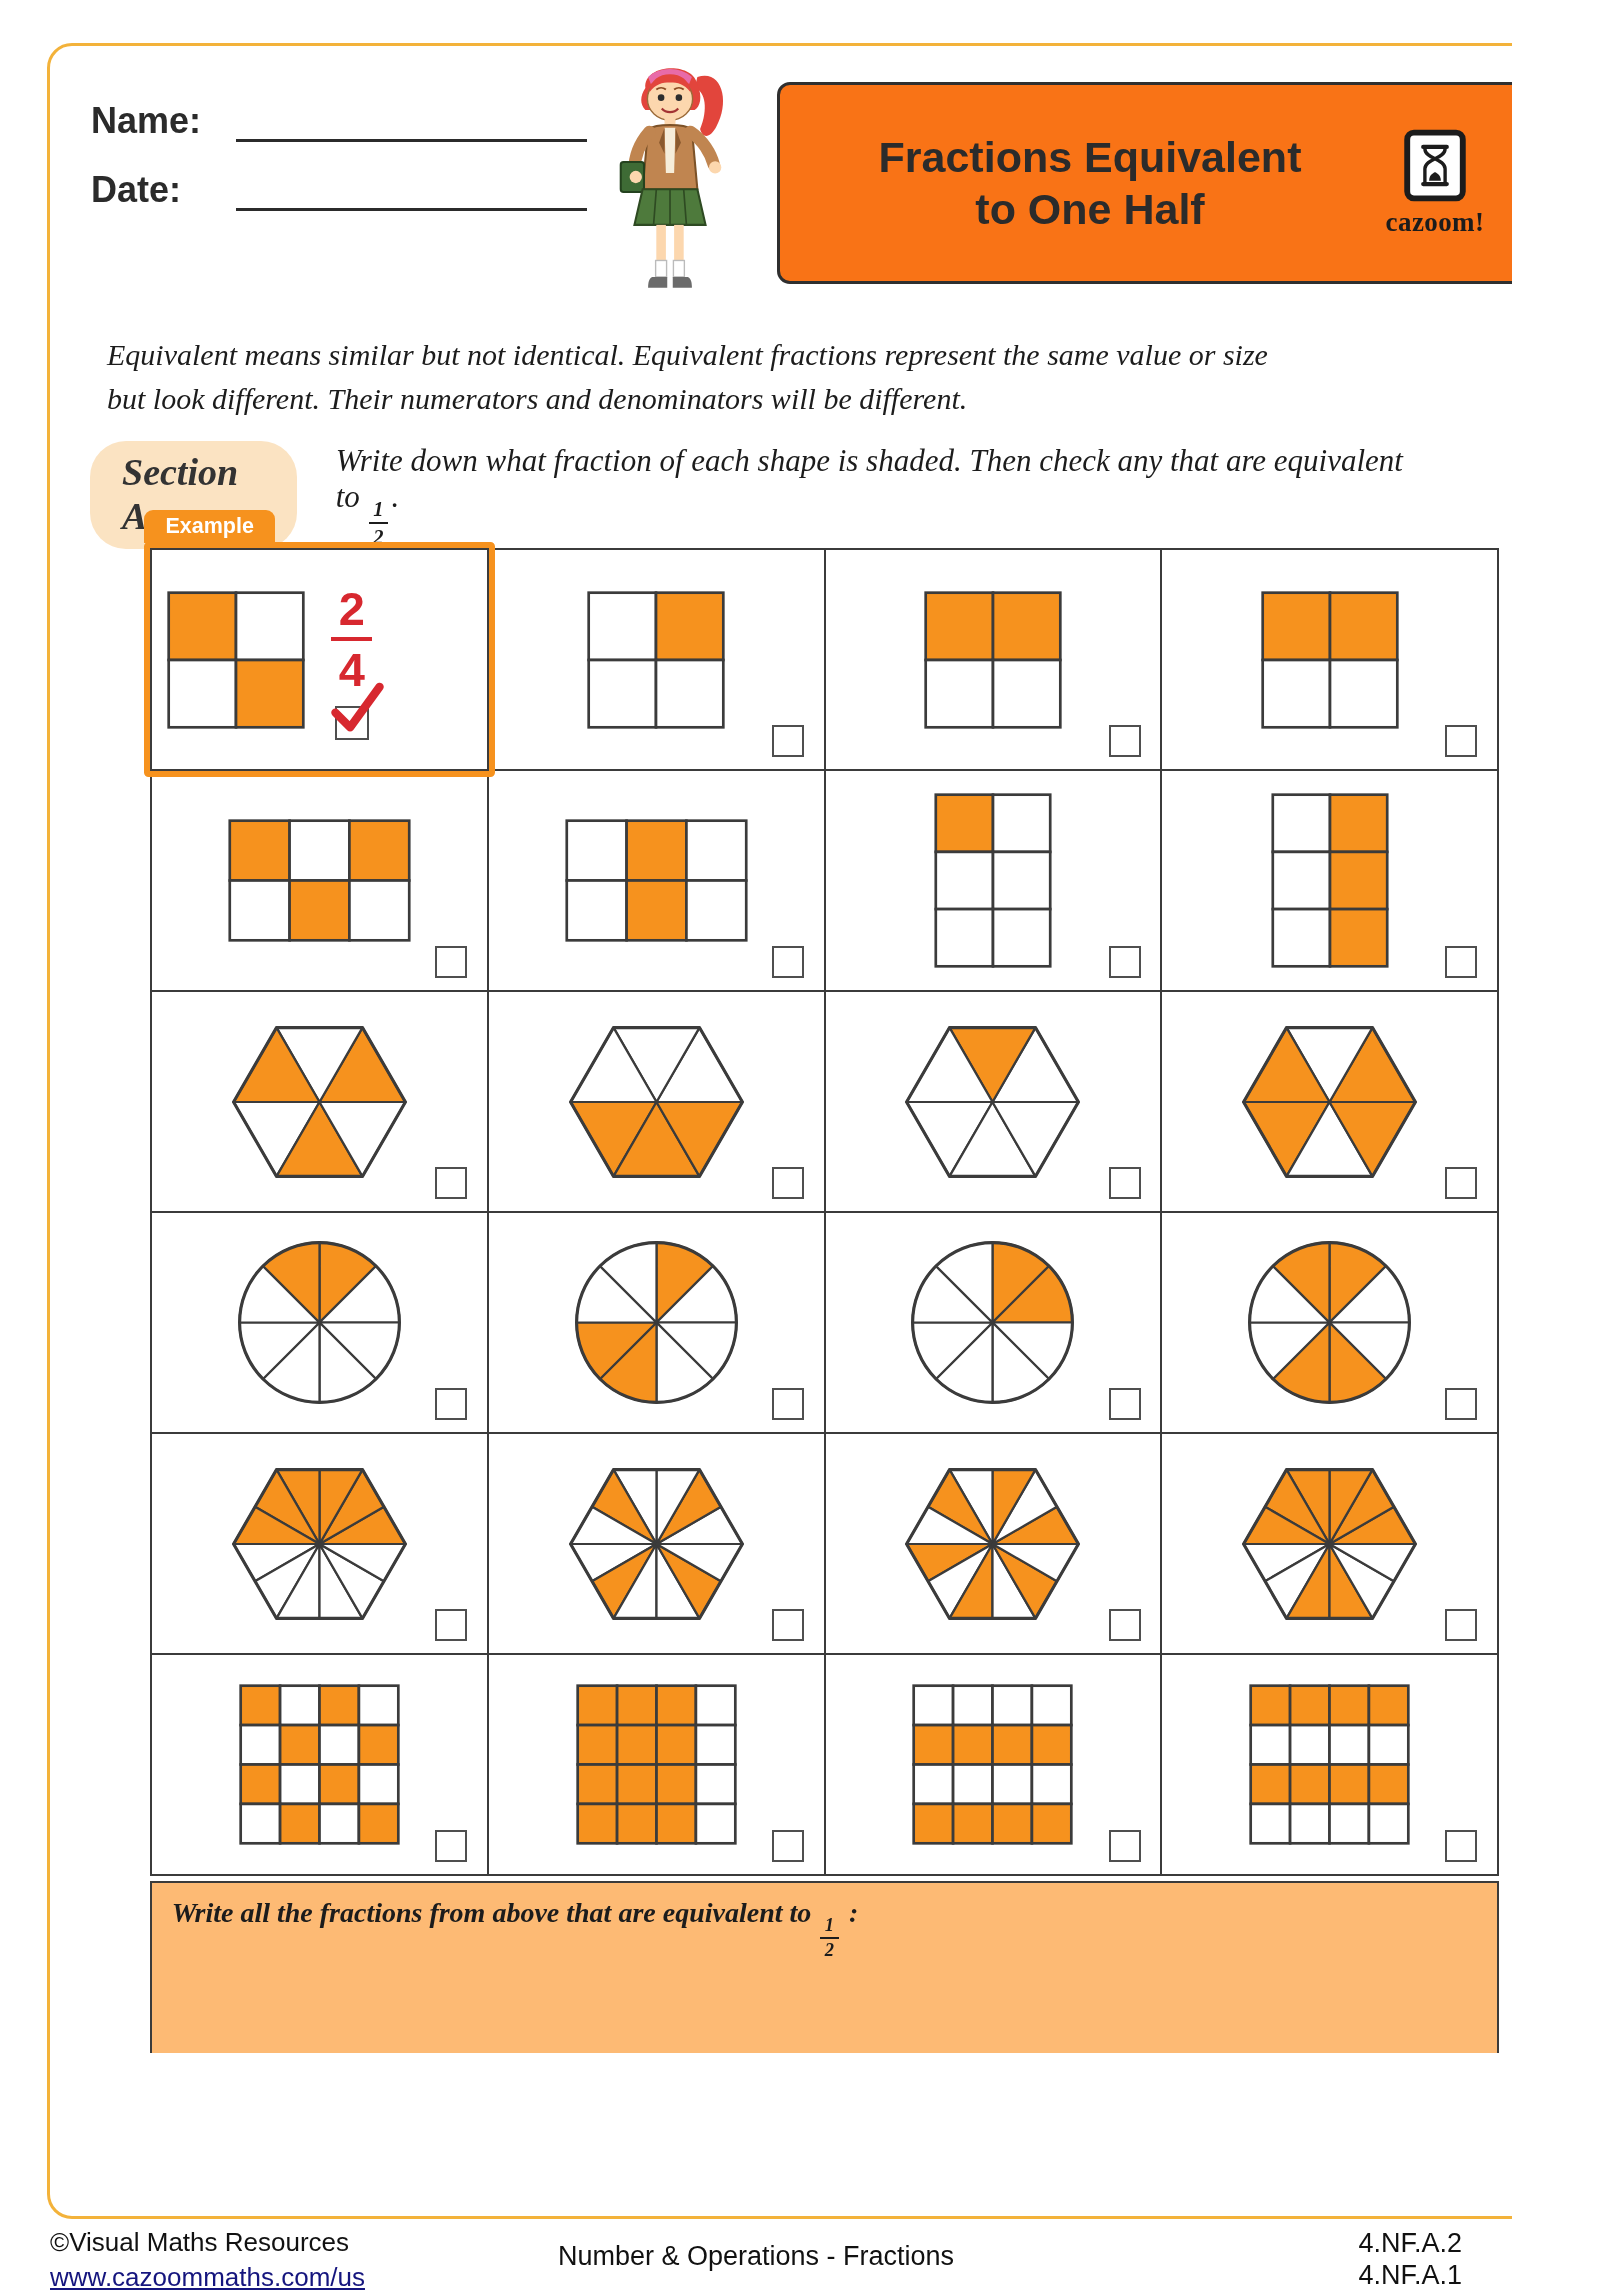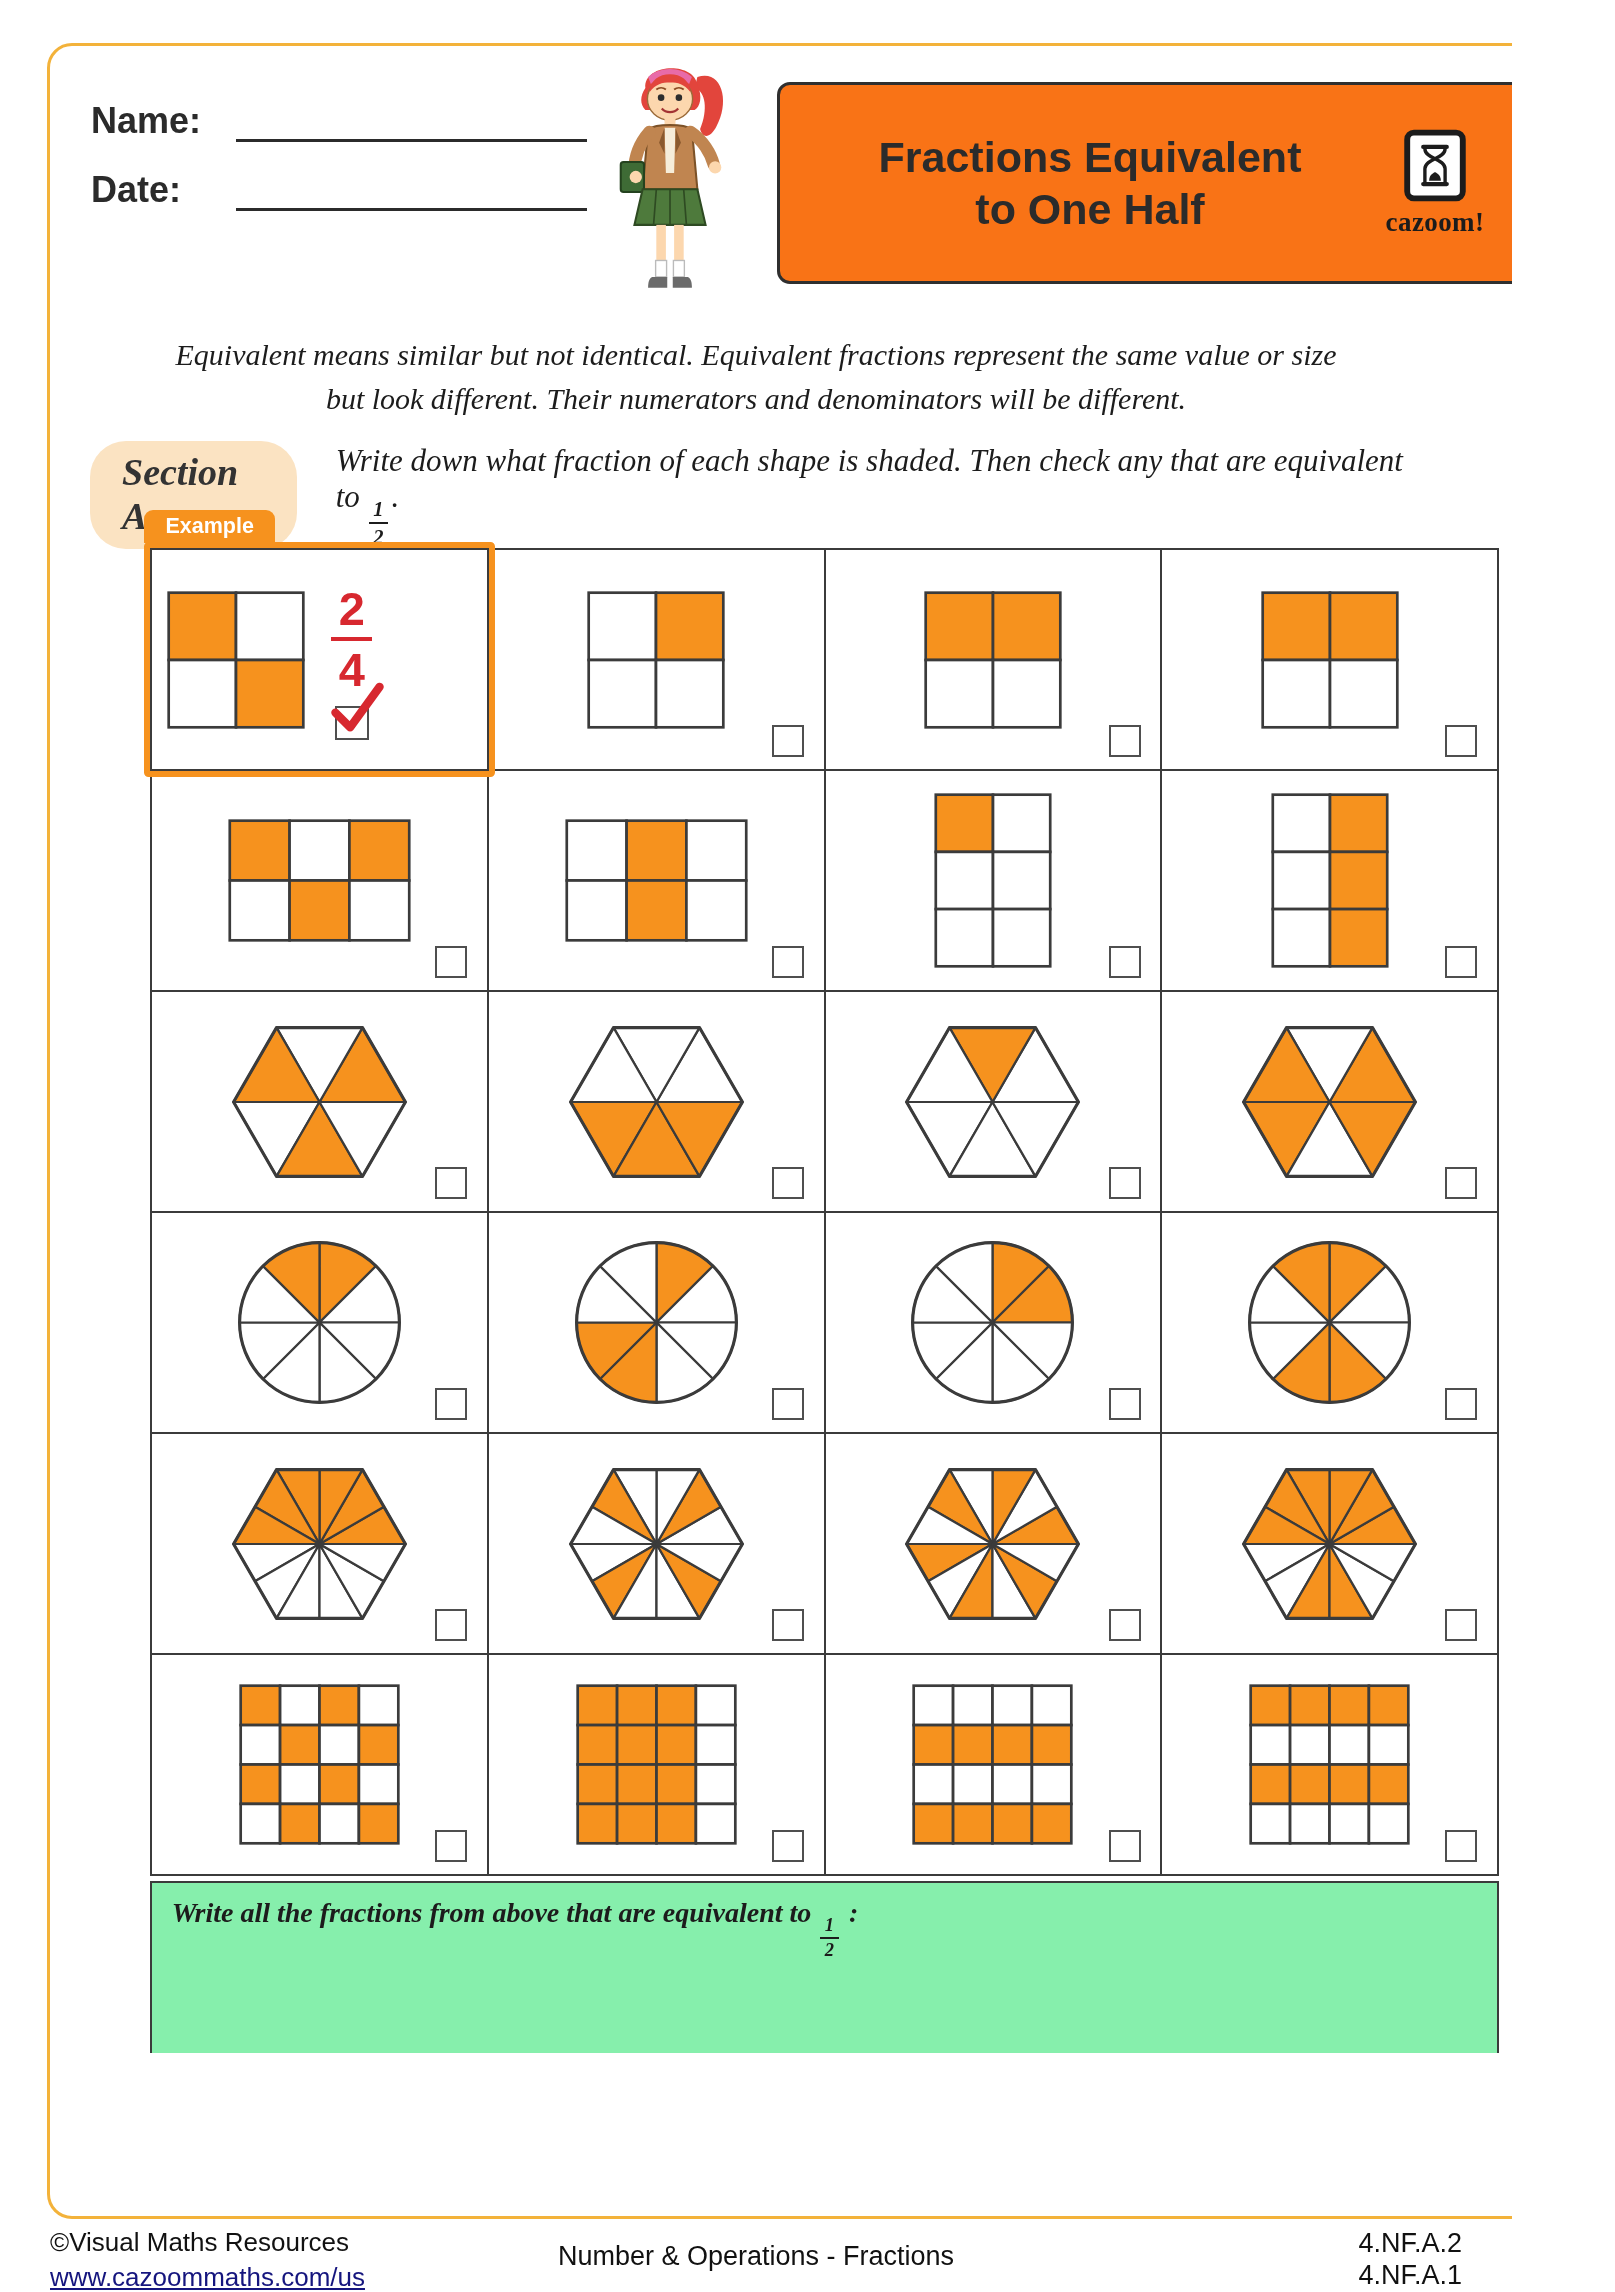--- a/index.html
+++ b/index.html
@@ -17,21 +17,21 @@
 
   .mascot { position:absolute; left:587px; top:47px; width:166px; height:260px; }
 
   .titlebox { position:absolute; left:777px; top:82px; width:751px; height:202px;
     border:3.6px solid #2f2f2f; border-radius:13px; background:#f97316;
     display:flex; align-items:center; padding:0 23px 0 32px; }
   .title-text { flex:1; text-align:center; font-size:43px; font-weight:bold; color:#2b2b2b; line-height:1.22; }
   .logo { width:134px; display:flex; flex-direction:column; align-items:center; gap:3.6px; }
   .logo-text { font-family:"Liberation Serif", serif; font-weight:bold; font-size:27px; color:#1c1c1c; letter-spacing:0.4px;text-align:right; }
 
-  .intro { position:absolute; left:107px; right:107px; top:333px; text-align:center;
+  .intro { position:absolute; left:107px; right:107px; top:333px; 
     font-family:"Liberation Serif", serif; font-style:italic; font-size:30px; color:#1c1c1c; line-height:1.45; }
 
   .section-row { position:absolute; left:90px; right:90px; top:441px; display:flex; align-items:center; gap:39px; }
   .badge { background:var(--badge,#FBE3C2); border-radius:36px; padding:9px 32px 10.7px;
     font-family:"Liberation Serif", serif; font-weight:bold; font-style:italic; font-size:38px; color:#333; }
   .instruction { font-family:"Liberation Serif", serif; font-style:italic; font-size:31px; color:#1c1c1c; }
 
   .frac { display:inline-flex; flex-direction:column; align-items:center; font-size:0.66em;
     line-height:1; vertical-align:-0.45em; margin:0 3.6px 0 9px; font-weight:bold; }
   .frac .fr-num { border-bottom:2.2px solid currentColor; padding:0 4.5px 2.7px; }
@@ -54,21 +54,21 @@
     border-radius:9px 9px 0 0; z-index:4; }
   .example-right { display:flex; flex-direction:column; align-items:center; gap:12.5px; margin-top:5.4px; }
   .example-frac { color:var(--red,#D7282F); font-weight:bold; font-size:47px; text-align:center; line-height:1; }
   .ef-bar { width:41px; border-top:4.5px solid var(--red,#D7282F); margin:5.4px auto; }
   .cb-wrap { position:relative; width:34px; height:34px; }
   .cb-wrap .checkbox { position:static; width:34px; height:34px; display:block; }
   .check-mark { position:absolute; left:-7.2px; top:-25px; z-index:5; }
 
   
   .answers { position:absolute; left:150px; top:1881px; width:1349px; }
-  .answer-box { border:2.7px solid var(--outline,#3B3B3B); border-bottom:none; height:172px; padding:14.3px 19.7px; background:#86efac; }
+  .answer-box { border:2.7px solid var(--outline,#3B3B3B); border-bottom:none; height:172px; padding:14.3px 19.7px; background:#fdba74; }
   .answer-box2 { border:2.7px solid var(--outline,#3B3B3B); height:149px; padding:14.3px 19.7px; background:#fff; }
   .prompt { font-family:"Liberation Serif", serif; font-weight:bold; font-style:italic; font-size:28px; color:#1c1c1c; }
 
   
   .footer-left { position:absolute; left:50px; top:2227px; font-size:26px; color:#111; line-height:1.2; }
   .footer-link { color:var(--link,#15157E); text-decoration:underline; display:inline-block; margin-top:3.6px; }
   .footer-center { position:absolute; left:0; right:0; top:2241px; text-align:center; font-size:27px; color:#111; }
   .footer-right { position:absolute; right:50px; top:2227px; text-align:right; font-size:27px; color:#111; line-height:1.2; }
 </style>
 </head>

